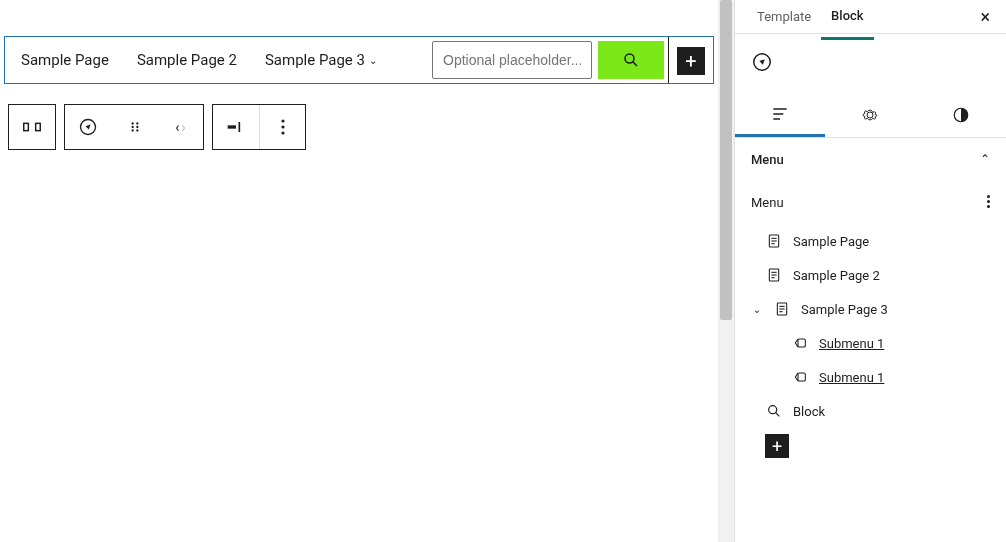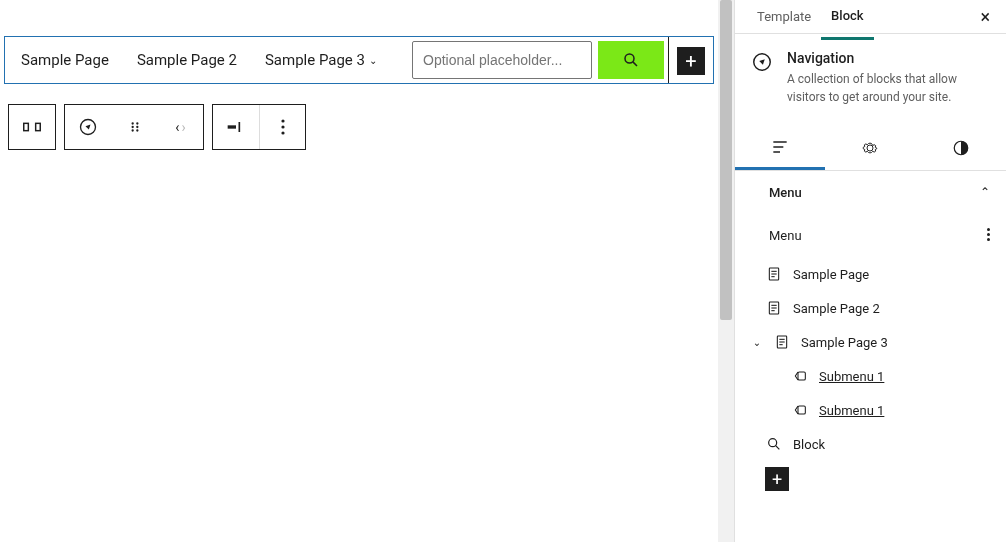--- a/index.html
+++ b/index.html
@@ -9,21 +9,21 @@
 .canvas { position: absolute; left: 0; top: 0; width: 718px; height: 542px; padding: 0; }
 .scroller-gutter { position: absolute; left: 718px; top: 0; width: 16px; height: 542px; background: #f1f1f1; }
 .scroller-thumb { position: absolute; left: 2px; top: 0; width: 12px; height: 320px; background: #c1c1c1; border-radius: 2px; }
 
 
 .nav-block { margin: 36px 4px 0 4px; border: 1.5px solid #2271b1; display: flex; align-items: stretch; height: 48px; }
 .nav-links { display: flex; align-items: center; gap: 0; padding: 0 0 0 2px; }
 .nav-link { padding: 0 14px; font-size: 15px; color: #1e1e1e; display: flex; align-items: center; gap: 4px; }
 .nav-link .chev { font-size: 10px; }
 .search-wrap { margin-left: auto; display: flex; align-items: center; padding: 4px; gap: 6px; }
-.search-input { border: 1px solid #757575; height: 38px; width: 180px; padding: 0 10px; font-size: 14px; color: #757575; border-radius: 2px; }
+.search-input { border: 1px solid #757575; height: 38px; width: 160px; padding: 0 10px; font-size: 14px; color: #757575; border-radius: 2px; }
 .search-btn { width: 66px; height: 38px; background: #7be817; display: flex; align-items: center; justify-content: center; }
 .divider-v { width: 1px; background: #1e1e1e; align-self: stretch; margin: 0 0; }
 .add-block-inline { width: 28px; height: 28px; background: #1e1e1e; color: #fff; display: flex; align-items: center; justify-content: center; margin: 10px 8px 10px 8px; font-size: 20px; line-height: 1; }
 
 
 .toolbar { display: flex; margin: 20px 0 0 8px; }
 .tgrp { display: flex; border: 1px solid #1e1e1e; height: 46px; }
 .tgrp + .tgrp { margin-left: 8px; }
 .tbtn { width: 46px; display: flex; align-items: center; justify-content: center; }
 .tbtn + .tbtn { border-left: 1px solid transparent; }
@@ -45,21 +45,21 @@
 
 .block-header { display: flex; gap: 14px; padding: 16px 16px 12px 16px; }
 .bh-icon { width: 22px; flex: 0 0 22px; display: flex; align-items: flex-start; justify-content: center; padding-top: 1px; }
 .bh-text h3 { font-size: 14px; font-weight: 500; margin-bottom: 4px; }
 .bh-text p { font-size: 12px; color: #606060; line-height: 1.5; }
 
 .subtabs { display: flex; border-bottom: 1px solid #e0e0e0; margin-top: 8px; }
 .subtab { flex: 1; height: 44px; display: flex; align-items: center; justify-content: center; cursor: pointer; }
 .subtab.active { border-bottom: 3px solid #2271b1; margin-bottom: -1px; }
 
-.panel-row { display: flex; padding: 14px 16px; font-size: 13px; margin-left: 18px; }
+.panel-row { display: flex; padding: 14px 16px; font-size: 13px; }
 .panel-row.header { font-weight: 500; }
 .panel-row .expand { margin-left: auto; font-size: 12px; }
 .panel-row .more { margin-left: auto; display: flex; flex-direction: column; gap: 2px; }
 .more span { width: 3px; height: 3px; background: #1e1e1e; border-radius: 50%; }
 
 .tree { padding: 0 12px 12px 12px; }
 .tree-item { display: flex; align-items: center; gap: 10px; padding: 8px 4px 8px 18px; font-size: 13px; }
 .tree-item.child { padding-left: 44px; text-decoration: underline; }
 .tree-item .caret { width: 12px; display:flex; justify-content:center; font-size:10px; color:#1e1e1e; margin-left:-14px; }
 .page-ico, .sub-ico, .search-ico { width:18px; height:18px; display:flex; align-items:center; justify-content:center; }
@@ -161,24 +161,20 @@
     <div class="close-x">×</div>
   </div>
 
   <div class="block-header">
     <div class="bh-icon">
       <svg width="22" height="22" viewBox="0 0 24 24" fill="none" stroke="#1e1e1e" stroke-width="1.6">
           <circle cx="12" cy="12" r="9"></circle>
           <path d="M15 9l-2 6-4-4z" fill="#1e1e1e" stroke="none"></path>
         </svg>
     </div>
-    <div class="bh-text">
-      <h3>Navigation</h3>
-      <p>A collection of blocks that allow visitors to get around your site.</p>
-    </div>
   </div>
 
   <div class="subtabs">
     <div class="subtab active">
       <svg width="20" height="16" viewBox="0 0 24 18" stroke="#1e1e1e" stroke-width="1.8">
           <line x1="4" y1="3" x2="20" y2="3"></line>
           <line x1="4" y1="9" x2="16" y2="9"></line>
           <line x1="4" y1="15" x2="12" y2="15"></line>
         </svg>
     </div>

